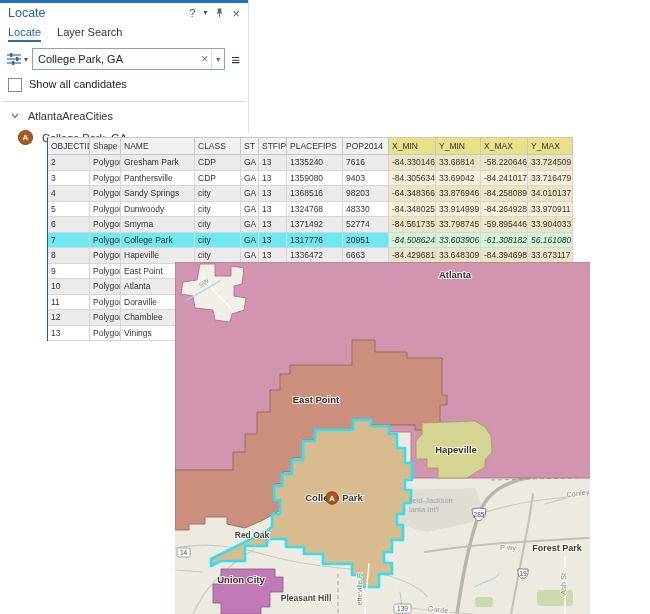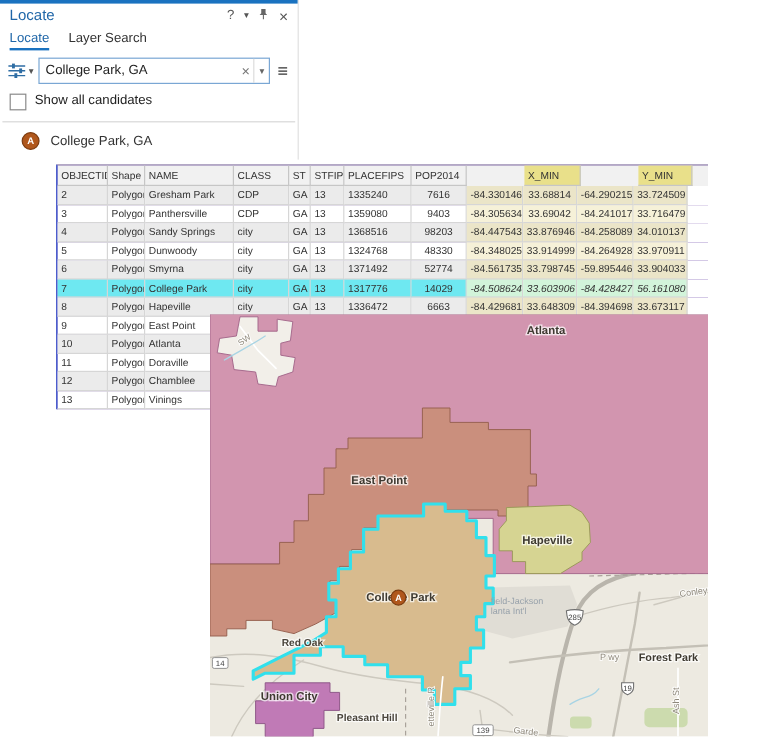--- a/index.html
+++ b/index.html
@@ -35,22 +35,22 @@
   
   .table{position:absolute;left:47px;top:137px;font-size:8.5px;color:#333;
          border-top:1px solid #c9c9c9;border-left:1px solid #1d4ed8;background:#4c1d95;}
   .tr{display:flex;height:15.5px;line-height:15.5px;background:#fff;}
   .tr.thead{height:17px;line-height:17px;background:#f1f1f1;color:#333;}
   .td{box-sizing:border-box;border-right:1px solid #d6d6d6;border-bottom:1px solid #d6d6d6;
       padding:0 3px;overflow:hidden;white-space:nowrap;}
   .thead .td{border-right-color:#c6c6c6;border-bottom-color:#c6c6c6;}
   .c0{width:42px}.c1{width:31px}.c2{width:74px}.c3{width:46px}.c4{width:18px}.c5{width:28px}
   .c6{width:56px}.c7{width:46px}.c8{width:47px}.c9{width:45px}.c10{width:47px}.c11{width:45px}
-  .num{text-align:center;}
-  .yhead{background:var(--header_yellow);margin-left:48px;}
+  .num{text-align:left;}
+  .yhead{background:var(--header_yellow);}
   .ycell{background:var(--cell_yellow);}
   .alt .td{background:var(--row_alt_gray);}
   .alt .ycell{background:var(--cell_yellow_alt);}
   .sel .td{background:var(--selected_cyan);}
   .sel .ycell{background:var(--selected_mint);font-style:italic;}
 
   
   .map{position:absolute;left:175px;top:262px;width:475px;height:352px;display:block;}
   .f-base{fill:var(--basemap);}
   .f-green{fill:#ccdbae;}
@@ -123,20 +123,26 @@
         <span class="clear">×</span>
         <span class="combo-caret">▾</span>
       </span>
       <span class="menu-btn">≡</span>
     </div>
     <div class="chk-row">
       <span class="chk"></span>
       <span>Show all candidates</span>
     </div>
     <div class="divider"></div>
+    <div class="group-row">
+      <svg width="10" height="8" viewBox="0 0 10 8">
+        <path d="M2,2 L5,5.5 L8,2" stroke="#777" stroke-width="1.2" fill="none"></path>
+      </svg>
+      <span>AtlantaAreaCities</span>
+    </div>
     <div class="result-row">
       <span class="badge">A</span>
       <span>College Park, GA</span>
     </div>
   </section>
 
   <div class="table" id="attr-table">
       <div class="tr thead">
         <div class="td c0">OBJECTID</div>
         <div class="td c1">Shape</div>
@@ -155,21 +161,21 @@
         <div class="td c0">2</div>
         <div class="td c1">Polygon</div>
         <div class="td c2">Gresham Park</div>
         <div class="td c3">CDP</div>
         <div class="td c4">GA</div>
         <div class="td c5">13</div>
         <div class="td c6">1335240</div>
         <div class="td c7 num">7616</div>
         <div class="td c8 ycell num">-84.330146</div>
         <div class="td c9 ycell num">33.68814</div>
-        <div class="td c10 ycell num">-64.290215</div>
+        <div class="td c10 ycell num">-58.220646</div>
         <div class="td c11 ycell num">33.724509</div>
       </div>
       <div class="tr">
         <div class="td c0">3</div>
         <div class="td c1">Polygon</div>
         <div class="td c2">Panthersville</div>
         <div class="td c3">CDP</div>
         <div class="td c4">GA</div>
         <div class="td c5">13</div>
         <div class="td c6">1359080</div>
@@ -181,21 +187,21 @@
       </div>
       <div class="tr alt">
         <div class="td c0">4</div>
         <div class="td c1">Polygon</div>
         <div class="td c2">Sandy Springs</div>
         <div class="td c3">city</div>
         <div class="td c4">GA</div>
         <div class="td c5">13</div>
         <div class="td c6">1368516</div>
         <div class="td c7 num">98203</div>
-        <div class="td c8 ycell num">-84.447543</div>
+        <div class="td c8 ycell num">-64.348366</div>
         <div class="td c9 ycell num">33.876946</div>
         <div class="td c10 ycell num">-84.258089</div>
         <div class="td c11 ycell num">34.010137</div>
       </div>
       <div class="tr">
         <div class="td c0">5</div>
         <div class="td c1">Polygon</div>
         <div class="td c2">Dunwoody</div>
         <div class="td c3">city</div>
         <div class="td c4">GA</div>
@@ -222,24 +228,24 @@
         <div class="td c11 ycell num">33.904033</div>
       </div>
       <div class="tr sel">
         <div class="td c0">7</div>
         <div class="td c1">Polygon</div>
         <div class="td c2">College Park</div>
         <div class="td c3">city</div>
         <div class="td c4">GA</div>
         <div class="td c5">13</div>
         <div class="td c6">1317776</div>
-        <div class="td c7 num">14029</div>
+        <div class="td c7 num">20951</div>
         <div class="td c8 ycell num">-84.508624</div>
         <div class="td c9 ycell num">33.603906</div>
-        <div class="td c10 ycell num">-84.428427</div>
+        <div class="td c10 ycell num">-61.308182</div>
         <div class="td c11 ycell num">56.161080</div>
       </div>
       <div class="tr alt">
         <div class="td c0">8</div>
         <div class="td c1">Polygon</div>
         <div class="td c2">Hapeville</div>
         <div class="td c3">city</div>
         <div class="td c4">GA</div>
         <div class="td c5">13</div>
         <div class="td c6">1336472</div>

